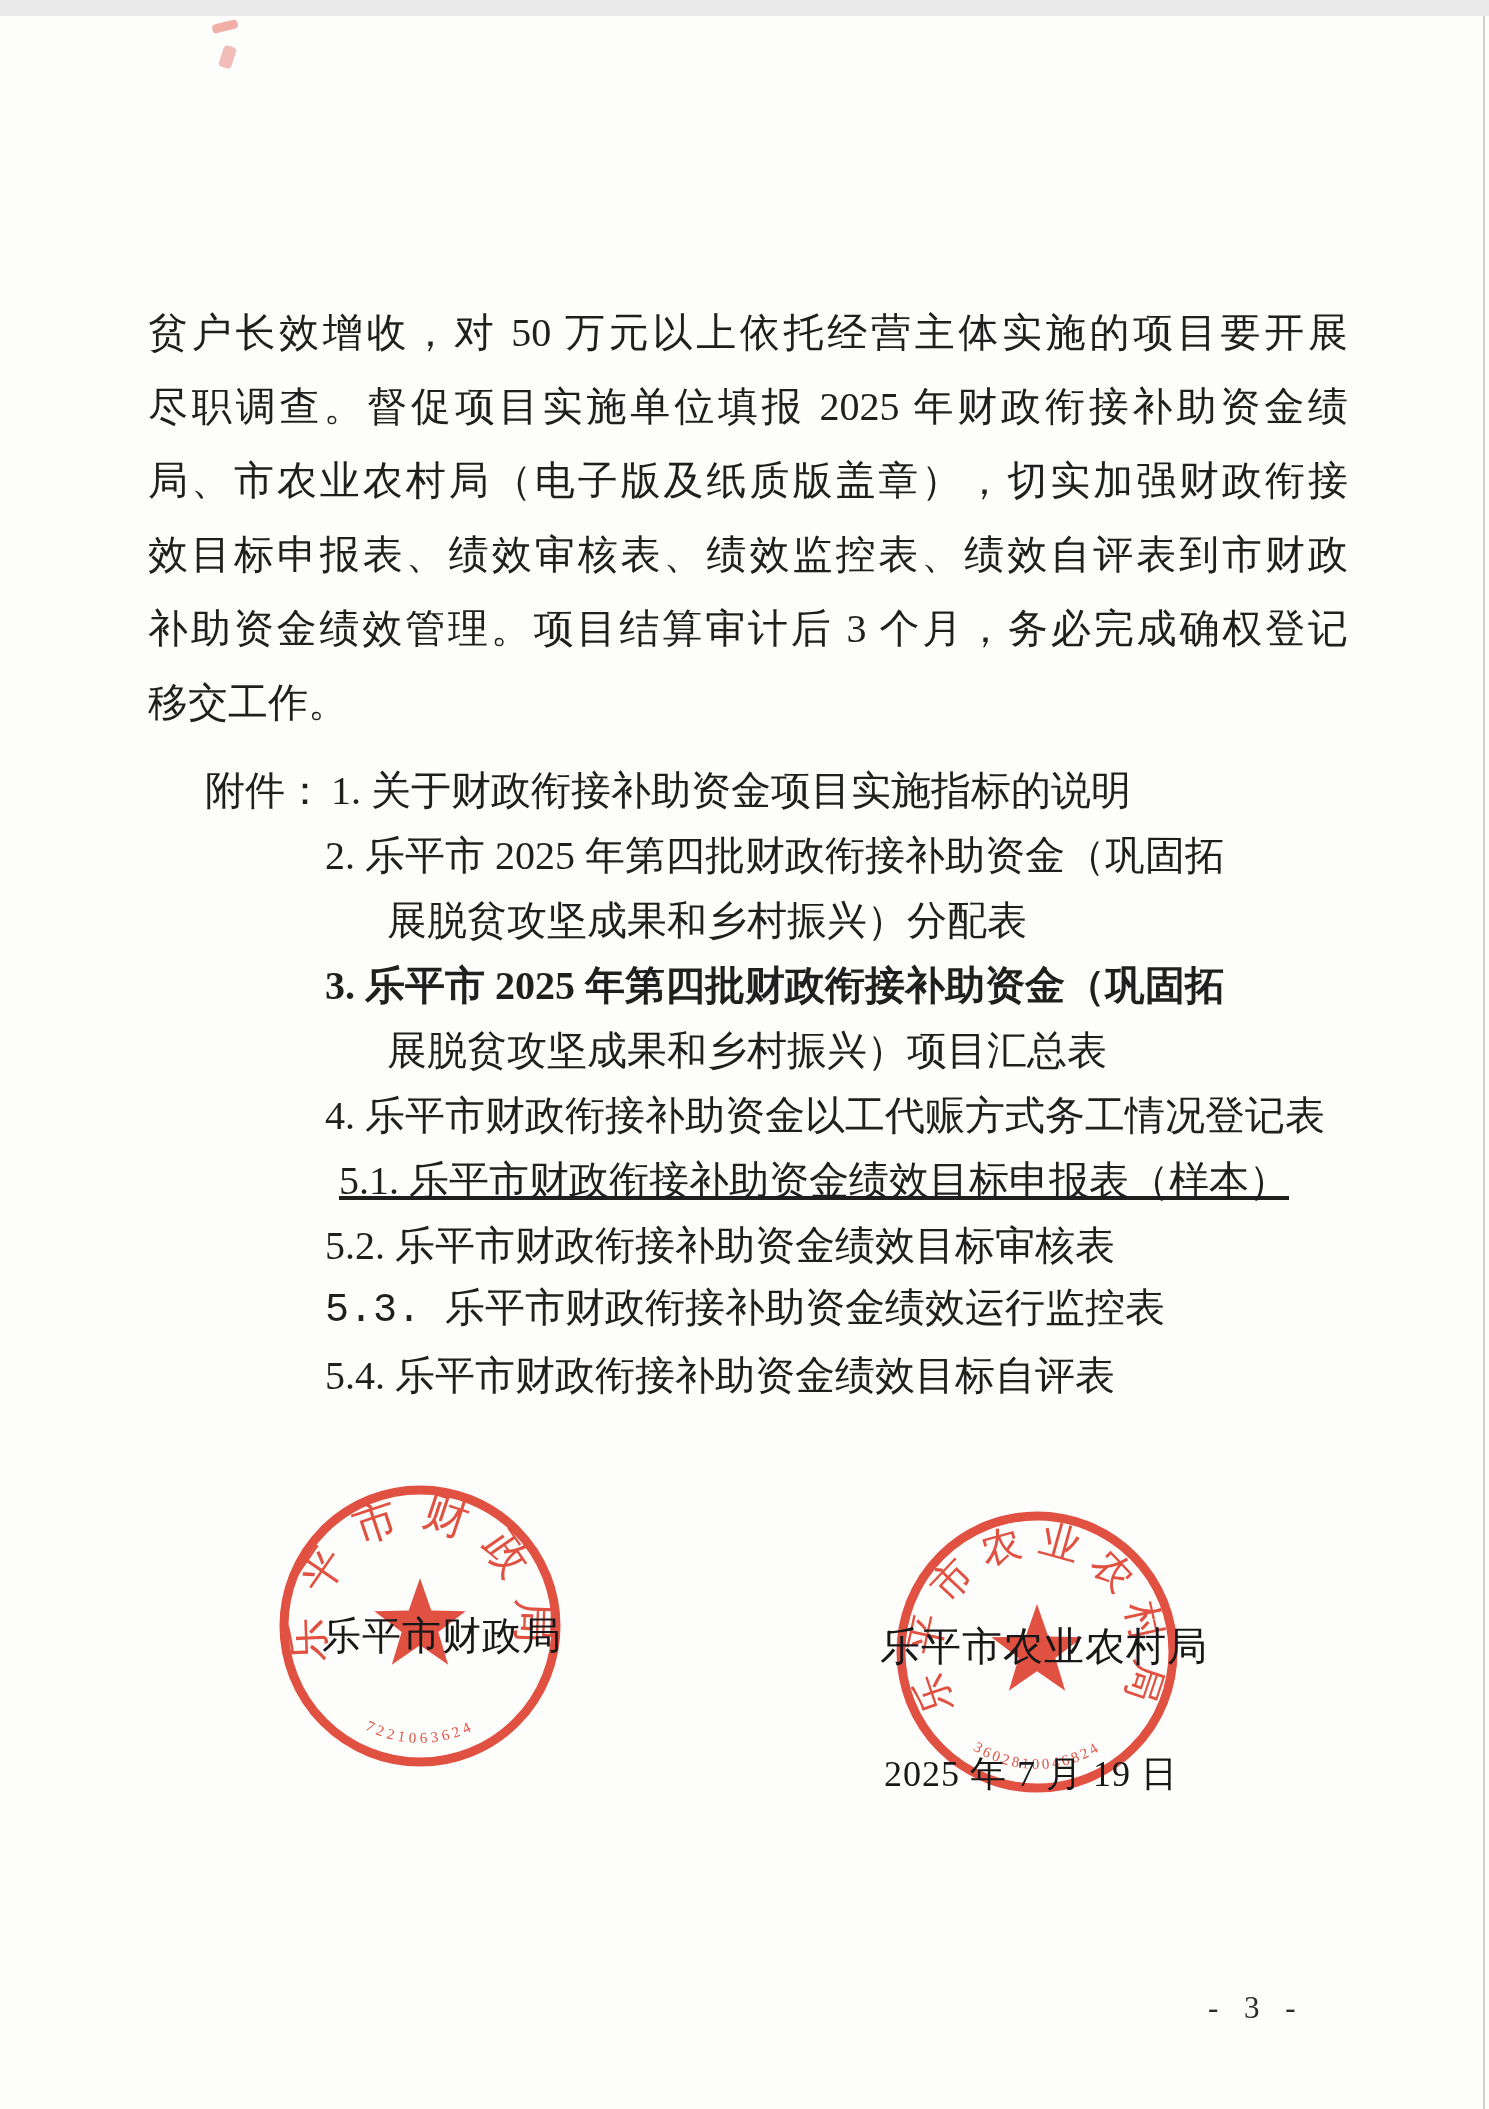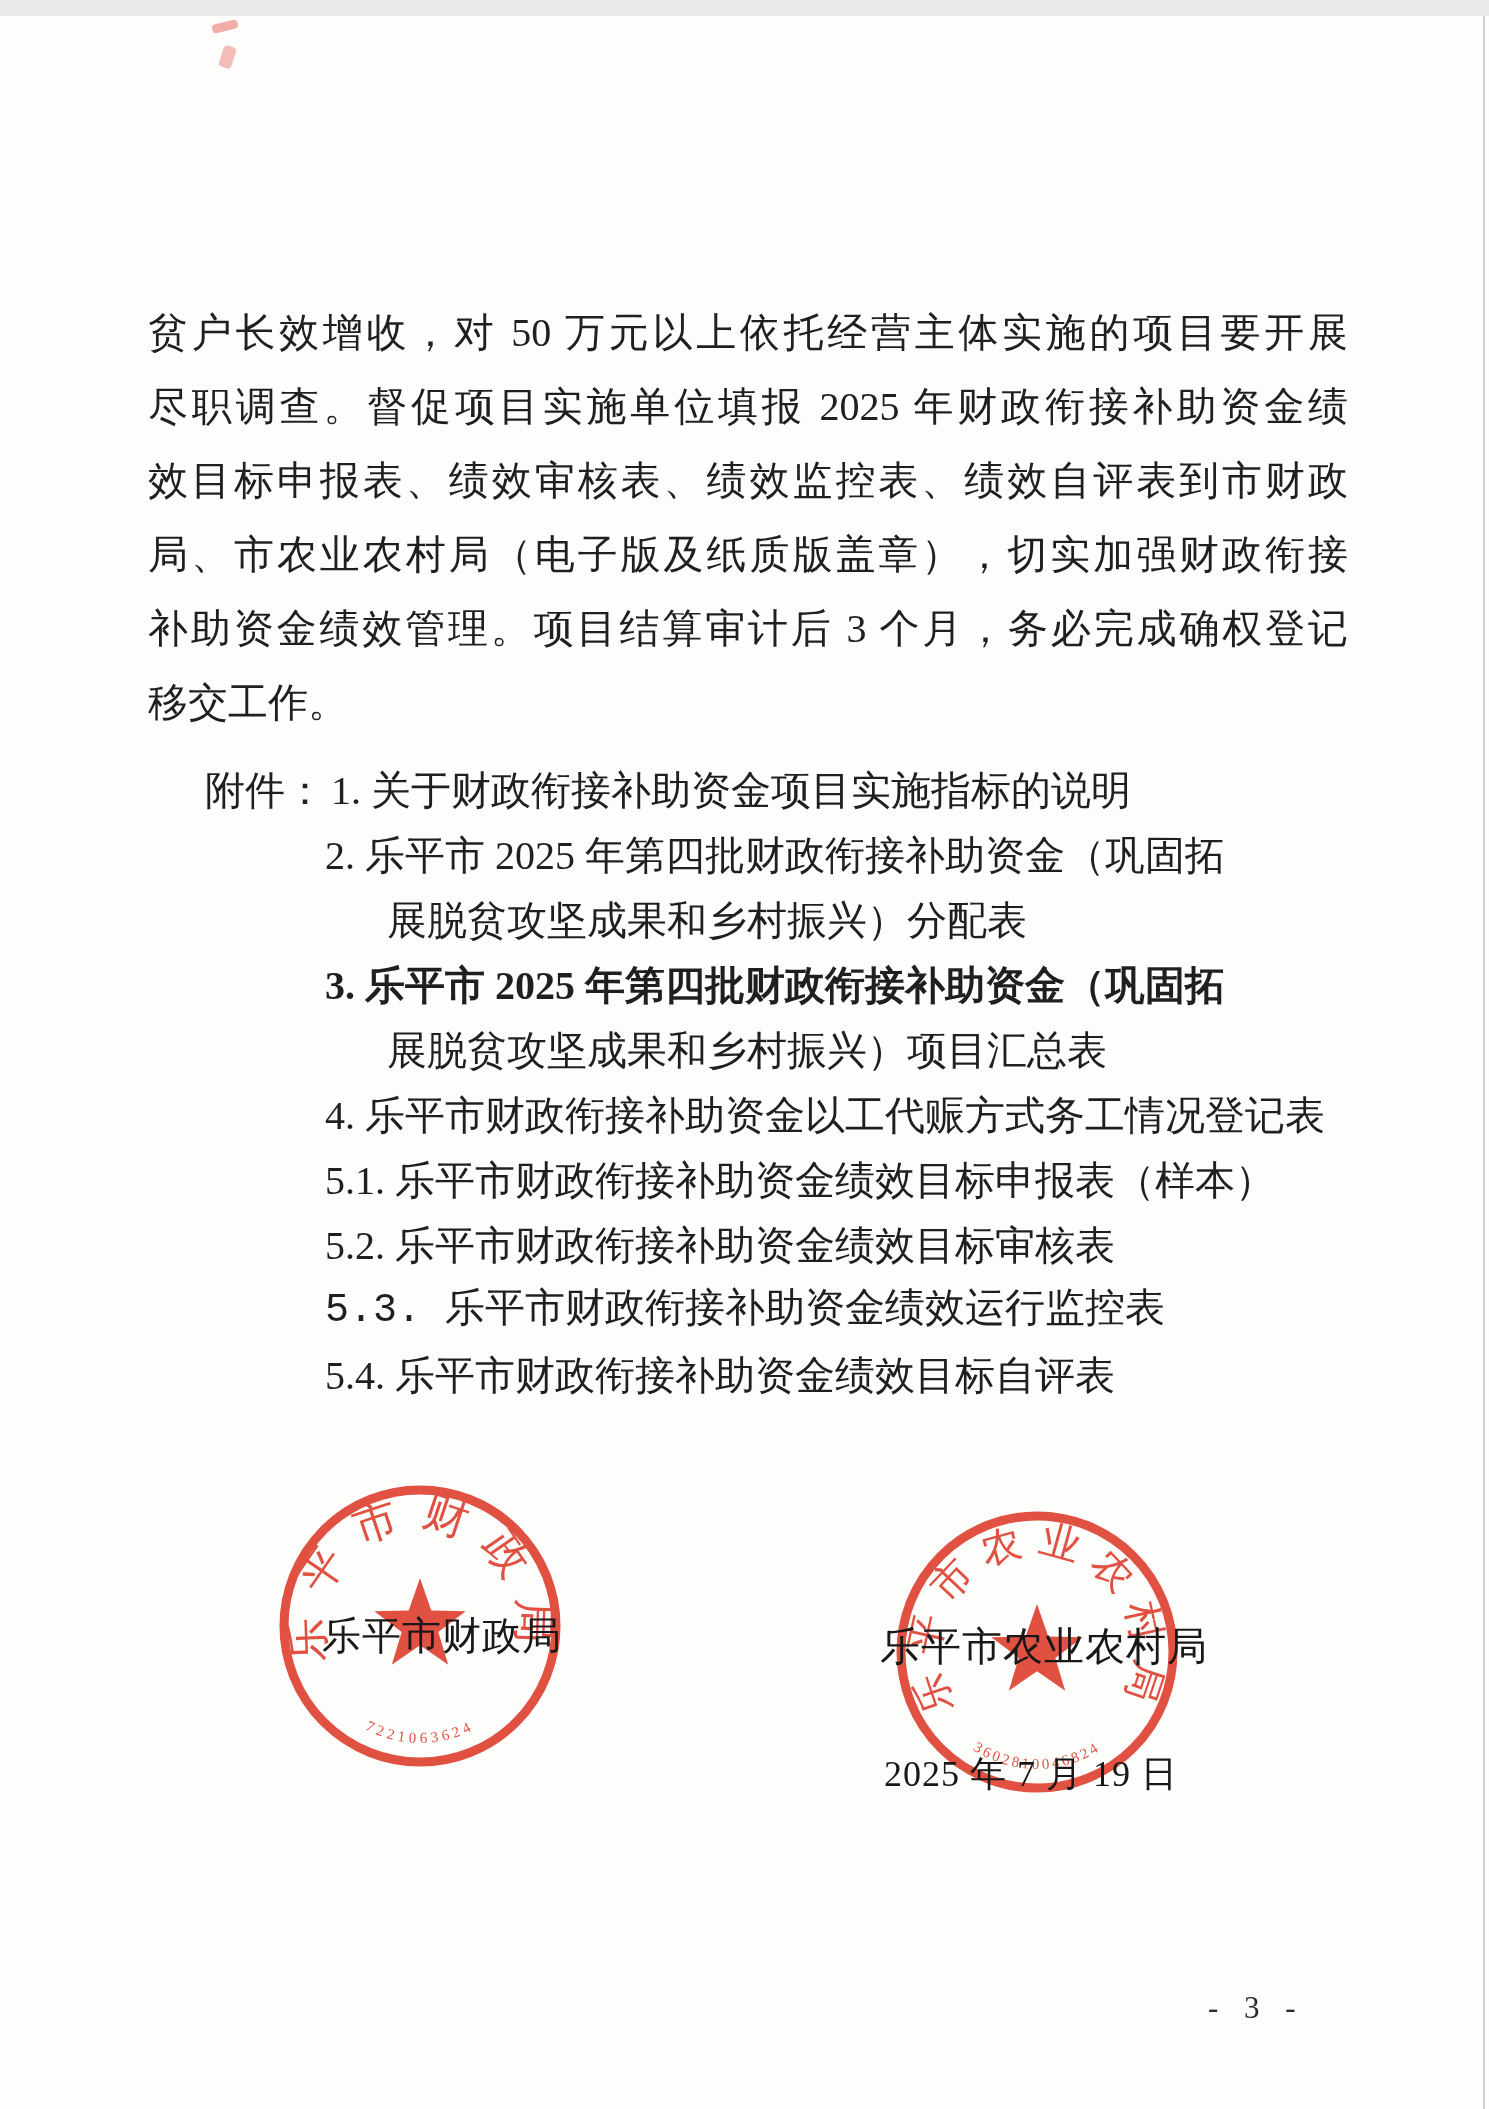--- a/index.html
+++ b/index.html
@@ -26,21 +26,21 @@
 
   
   .arow { position:absolute; font-size:40px; line-height:48px; white-space:nowrap; }
   .alabel { font-weight:400; margin-right:6px; }
   .r0 { left:205px; top:751px; }
   .r1 { left:325px; top:816px; }
   .r2 { left:387px; top:881px; }
   .r3 { left:325px; top:946px;font-weight:bold; }
   .r4 { left:387px; top:1011px; }
   .r5 { left:325px; top:1076px; }
-  .r6 { left:325px; top:1141px; }
+  .r6 { left:339px; top:1141px;text-decoration:underline; }
   .r7 { left:325px; top:1206px; }
   .r8 { left:325px; top:1271px;font-family:Liberation Mono, monospace; }
   .r9 { left:325px; top:1336px; }
 
   
   .stamp { position:absolute; width:300px; height:300px; }
   .stamp-left  { left:270px; top:1460px; }
   .stamp-right { left:887px; top:1486px; }
   .stamp text { font-family:"Liberation Serif","DejaVu Serif",serif; }
 
@@ -57,22 +57,22 @@
 
 <div class="page">
 
   <div class="scan-edge"></div>
   <div class="artifact a1"></div>
   <div class="artifact a2"></div>
 
   <div class="bodytext">
     <div class="bline j">贫户长效增收，对 50 万元以上依托经营主体实施的项目要开展</div>
     <div class="bline j">尽职调查。督促项目实施单位填报 2025 年财政衔接补助资金绩</div>
+    <div class="bline j">局、市农业农村局（电子版及纸质版盖章），切实加强财政衔接</div>
     <div class="bline j">效目标申报表、绩效审核表、绩效监控表、绩效自评表到市财政</div>
-    <div class="bline j">局、市农业农村局（电子版及纸质版盖章），切实加强财政衔接</div>
     <div class="bline j">补助资金绩效管理。项目结算审计后 3 个月，务必完成确权登记</div>
     <div class="bline">移交工作。</div>
   </div>
 
   <div class="arow r0">
     <span class="alabel">附件：</span><span>1. 关于财政衔接补助资金项目实施指标的说明</span>
   </div>
   <div class="arow r1">2. 乐平市 2025 年第四批财政衔接补助资金（巩固拓</div>
   <div class="arow r2">展脱贫攻坚成果和乡村振兴）分配表</div>
   <div class="arow r3">3. 乐平市 2025 年第四批财政衔接补助资金（巩固拓</div>

